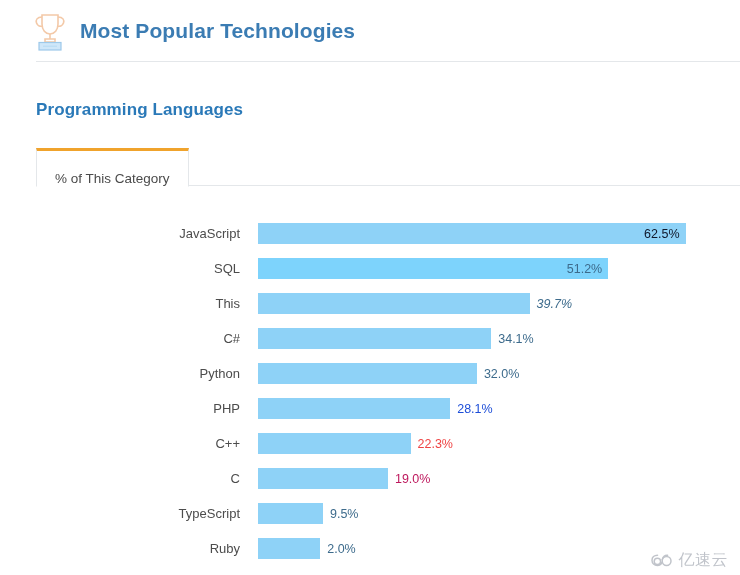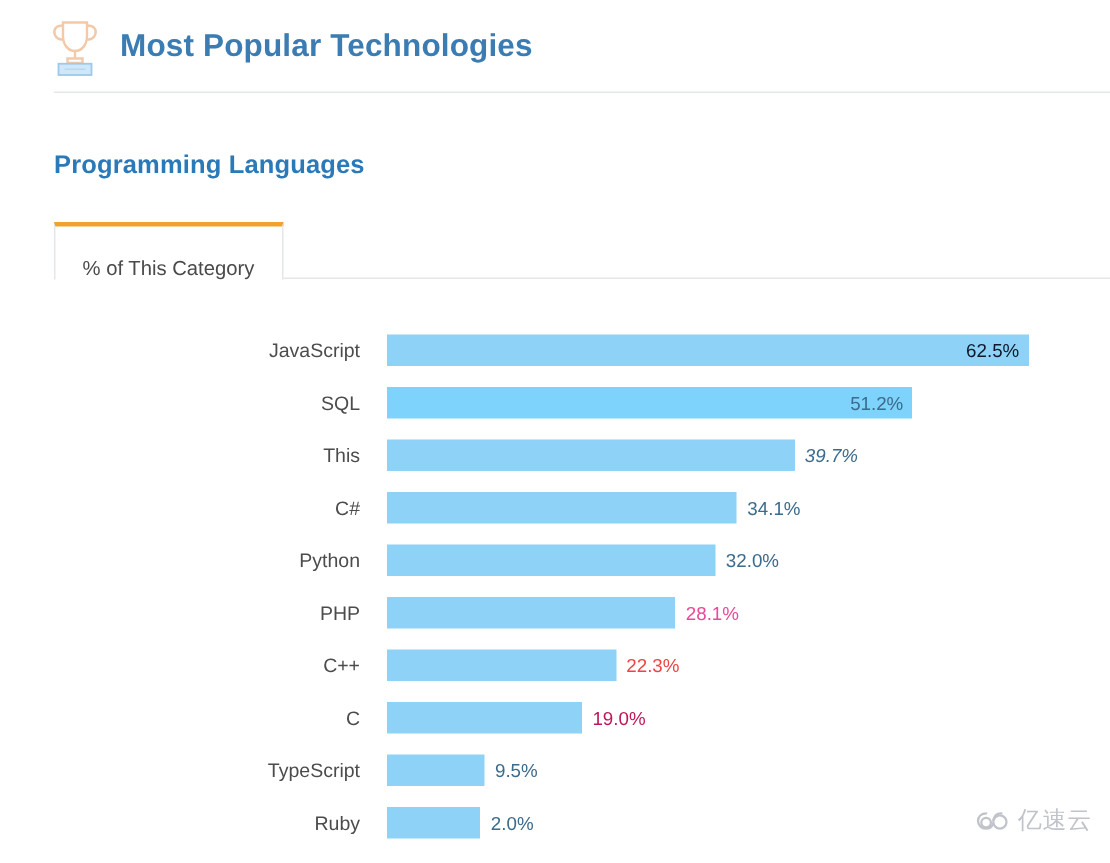--- a/index.html
+++ b/index.html
@@ -151,21 +151,21 @@
     font-size: 12.5px;
     color: #3d6b8c;
     padding-left: 7px;
     white-space: nowrap;
   }
 
   
   .watermark {
     position: absolute;
     right: 12px;
-    bottom: 17px;
+    bottom: 4px;
     display: flex;
     align-items: center;
     opacity: 0.62;
     user-select: none;
   }
   .watermark .wm-cloud { margin-right: 4px; display: block; }
   .watermark .wm-text {
     font-size: 16px;
     color: #9aa0aa;
     font-family: "DejaVu Sans", sans-serif;
@@ -251,21 +251,21 @@
       <div class="bar-area">
         <div class="bar" style="width: 218.88px; background: rgb(142, 210, 247);"></div>
         <span class="bar-value-outside" style="color: rgb(61, 107, 140);">32.0%</span>
       </div>
     </div>
 
     <div class="chart-row">
       <div class="row-label">PHP</div>
       <div class="bar-area">
         <div class="bar" style="width: 192.204px; background: rgb(142, 210, 247);"></div>
-        <span class="bar-value-outside" style="color: #ec4899;">28.1%</span>
+        <span class="bar-value-outside" style="color: #1d4ed8;">28.1%</span>
       </div>
     </div>
 
     <div class="chart-row">
       <div class="row-label">C++</div>
       <div class="bar-area">
         <div class="bar" style="width: 152.532px; background: rgb(142, 210, 247);"></div>
         <span class="bar-value-outside" style="color: #ef4444;">22.3%</span>
       </div>
     </div>

